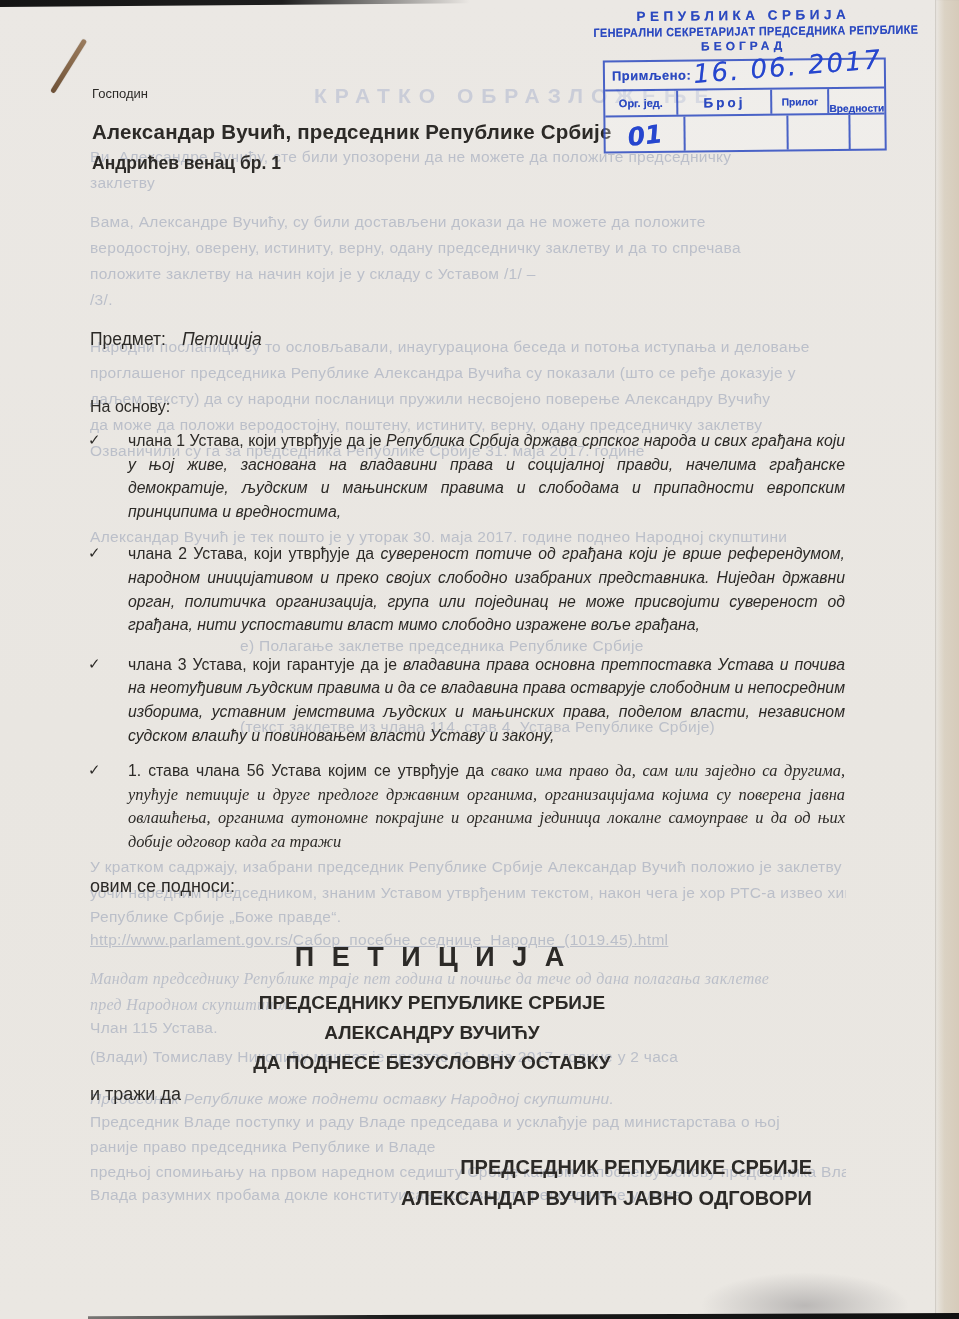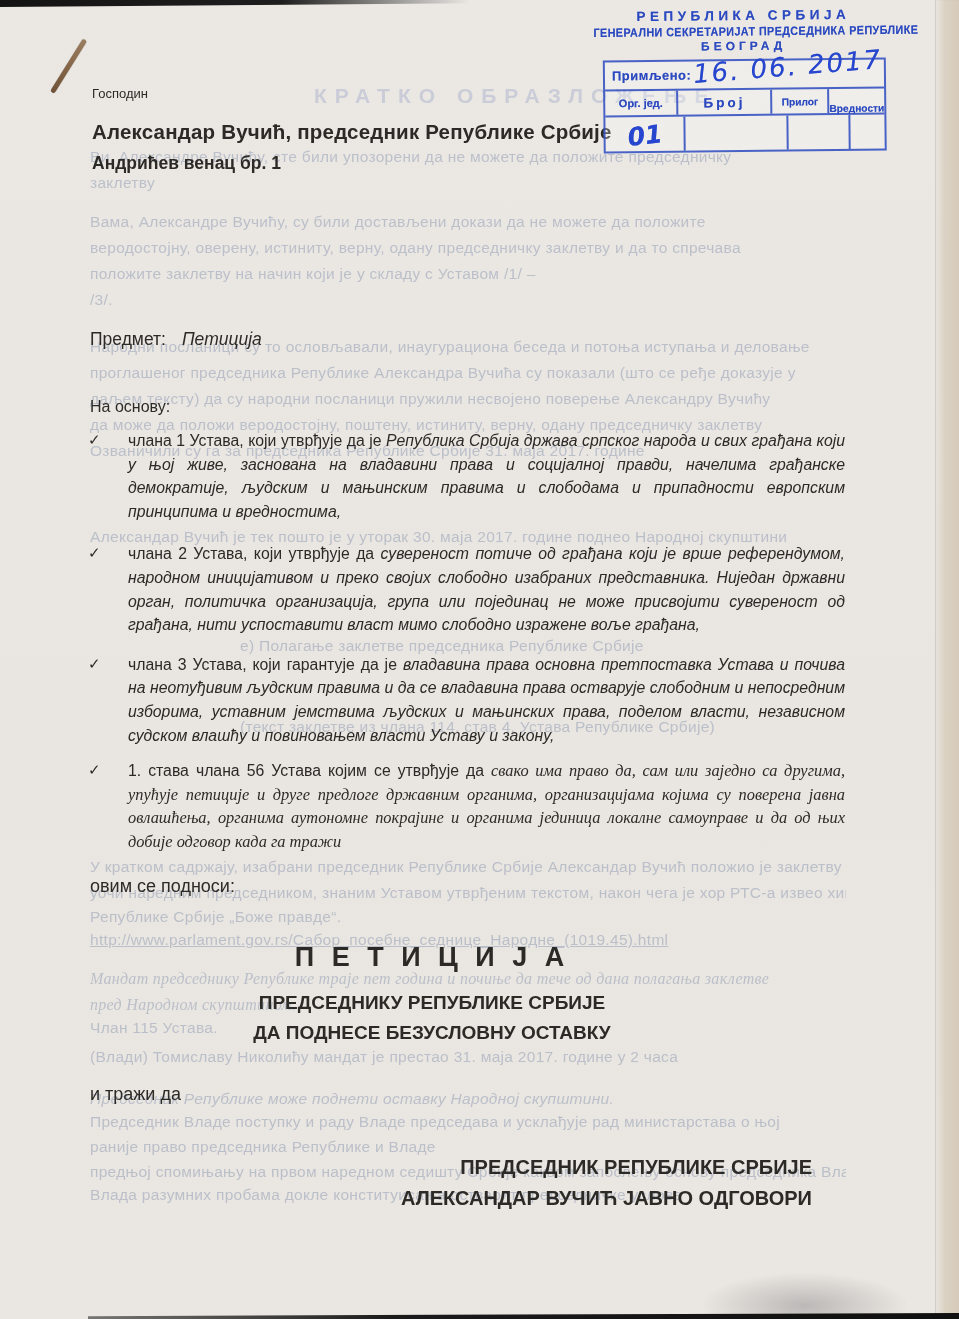--- a/index.html
+++ b/index.html
@@ -179,20 +179,21 @@
         <span class="check">✓</span>
         <p><span>1. става члана 56 Устава којим се утврђује да </span><i>свако има право да, сам или заједно са другима, упућује петиције и друге предлоге државним органима, организацијама којима су поверена јавна овлашћења, органима аутономне покрајине и органима јединица локалне самоуправе и да од њих добије одговор када га тражи</i></p>
       </div>
     </div>
 
     <div class="submission-line">овим се подноси:</div>
 
     <div class="petition-block">
       <div class="petition-title">П Е Т И Ц И Ј А</div>
       <div class="petition-line">ПРЕДСЕДНИКУ РЕПУБЛИКЕ СРБИЈЕ</div>
+      <div class="petition-line">АЛЕКСАНДРУ ВУЧИЋУ</div>
       <div class="petition-line">ДА ПОДНЕСЕ БЕЗУСЛОВНУ ОСТАВКУ</div>
     </div>
 
     <div class="demand-intro">и тражи да</div>
 
     <div class="demand-block">
       <div class="demand-line">ПРЕДСЕДНИК РЕПУБЛИКЕ СРБИЈЕ</div>
       <div class="demand-line">АЛЕКСАНДАР ВУЧИЋ ЈАВНО ОДГОВОРИ</div>
     </div>
 

